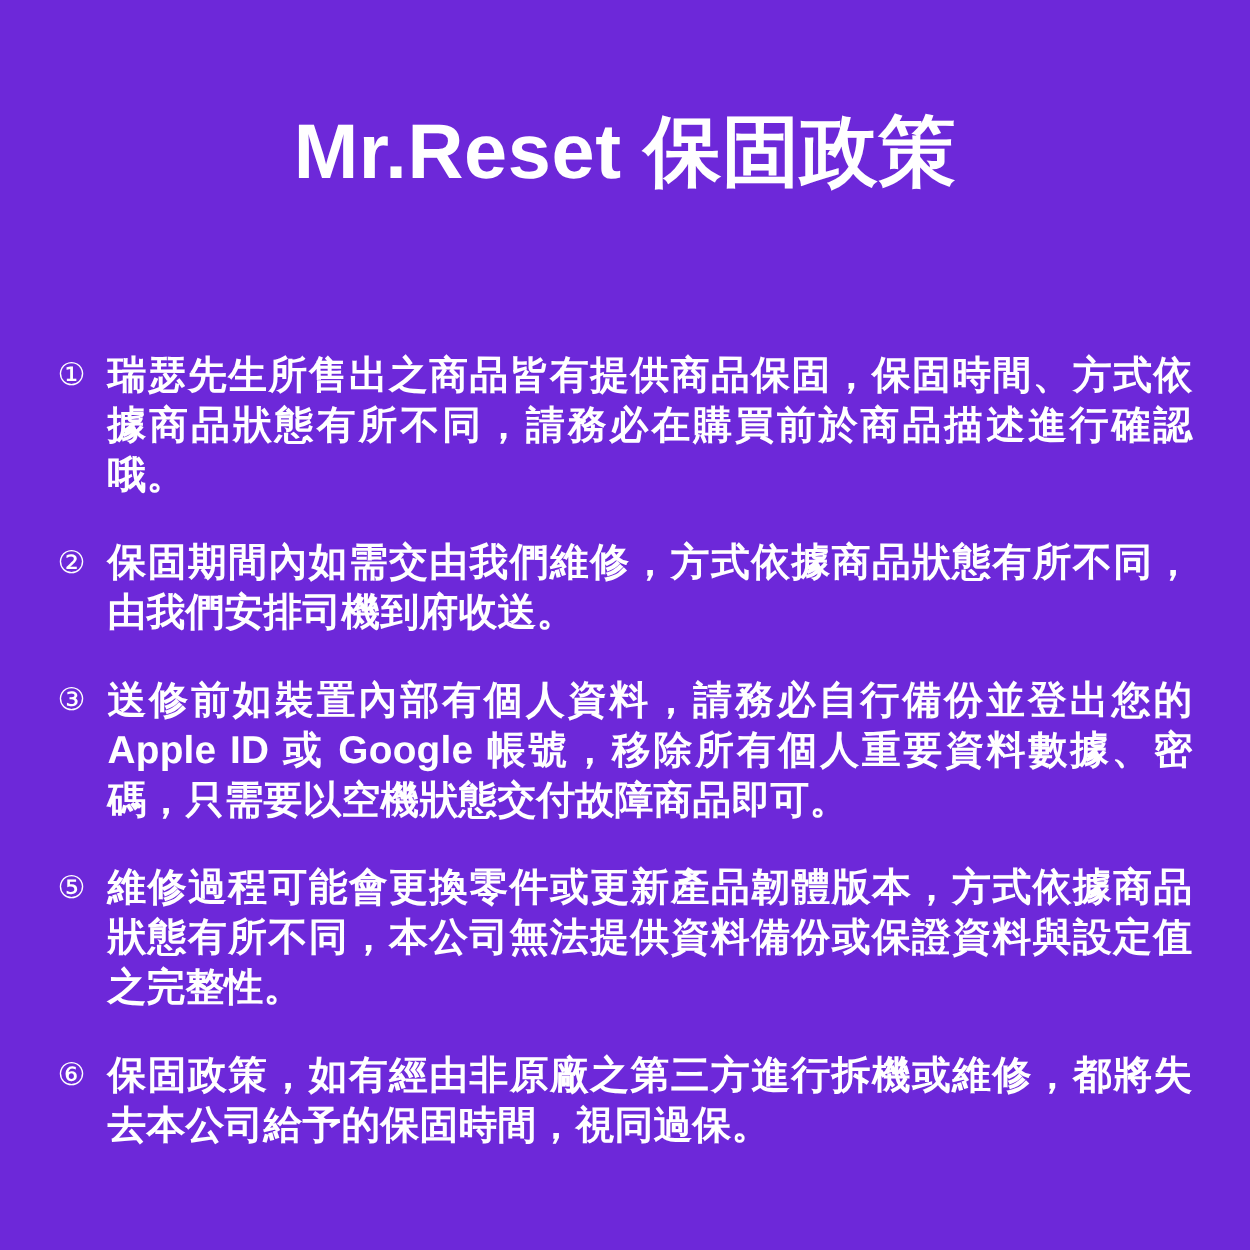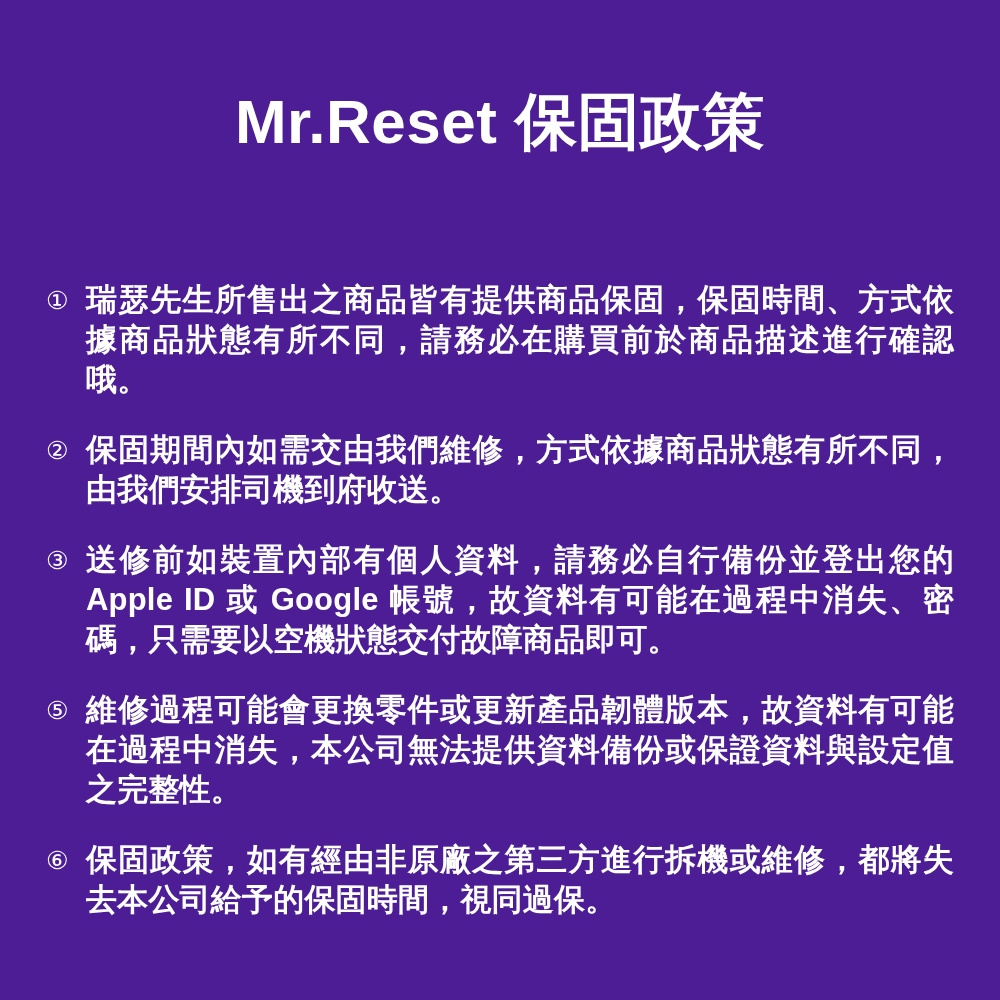--- a/index.html
+++ b/index.html
@@ -10,21 +10,21 @@
     width: 1000px;
     height: 1000px;
     background: #ffffff;
     font-family: "Liberation Sans", "DejaVu Sans", sans-serif;
   }
   .poster {
     position: relative;
     box-sizing: border-box;
     width: 1000px;
     height: 1000px;
-    background: #4c1d95;
+    background: #6d28d9;
     color: #ffffff;
     padding: 0;
     overflow: hidden;
   }
   .title {
     margin: 0;
     padding-top: 86px;
     text-align: center;
     font-size: 62px;
     line-height: 1.15;
@@ -76,24 +76,24 @@
     <li class="item">
       <span class="marker">①</span>
       <span class="item-text">瑞瑟先生所售出之商品皆有提供商品保固，保固時間、方式依據商品狀態有所不同，請務必在購買前於商品描述進行確認哦。</span>
     </li>
     <li class="item">
       <span class="marker">②</span>
       <span class="item-text">保固期間內如需交由我們維修，方式依據商品狀態有所不同，由我們安排司機到府收送。</span>
     </li>
     <li class="item">
       <span class="marker">③</span>
-      <span class="item-text">送修前如裝置內部有個人資料，請務必自行備份並登出您的 Apple ID 或 Google 帳號，故資料有可能在過程中消失、密碼，只需要以空機狀態交付故障商品即可。</span>
+      <span class="item-text">送修前如裝置內部有個人資料，請務必自行備份並登出您的 Apple ID 或 Google 帳號，移除所有個人重要資料數據、密碼，只需要以空機狀態交付故障商品即可。</span>
     </li>
     <li class="item">
       <span class="marker">⑤</span>
-      <span class="item-text">維修過程可能會更換零件或更新產品韌體版本，故資料有可能在過程中消失，本公司無法提供資料備份或保證資料與設定值之完整性。</span>
+      <span class="item-text">維修過程可能會更換零件或更新產品韌體版本，方式依據商品狀態有所不同，本公司無法提供資料備份或保證資料與設定值之完整性。</span>
     </li>
     <li class="item">
       <span class="marker">⑥</span>
       <span class="item-text">保固政策，如有經由非原廠之第三方進行拆機或維修，都將失去本公司給予的保固時間，視同過保。</span>
     </li>
   </ul>
 </div>
 
 </body></html>

